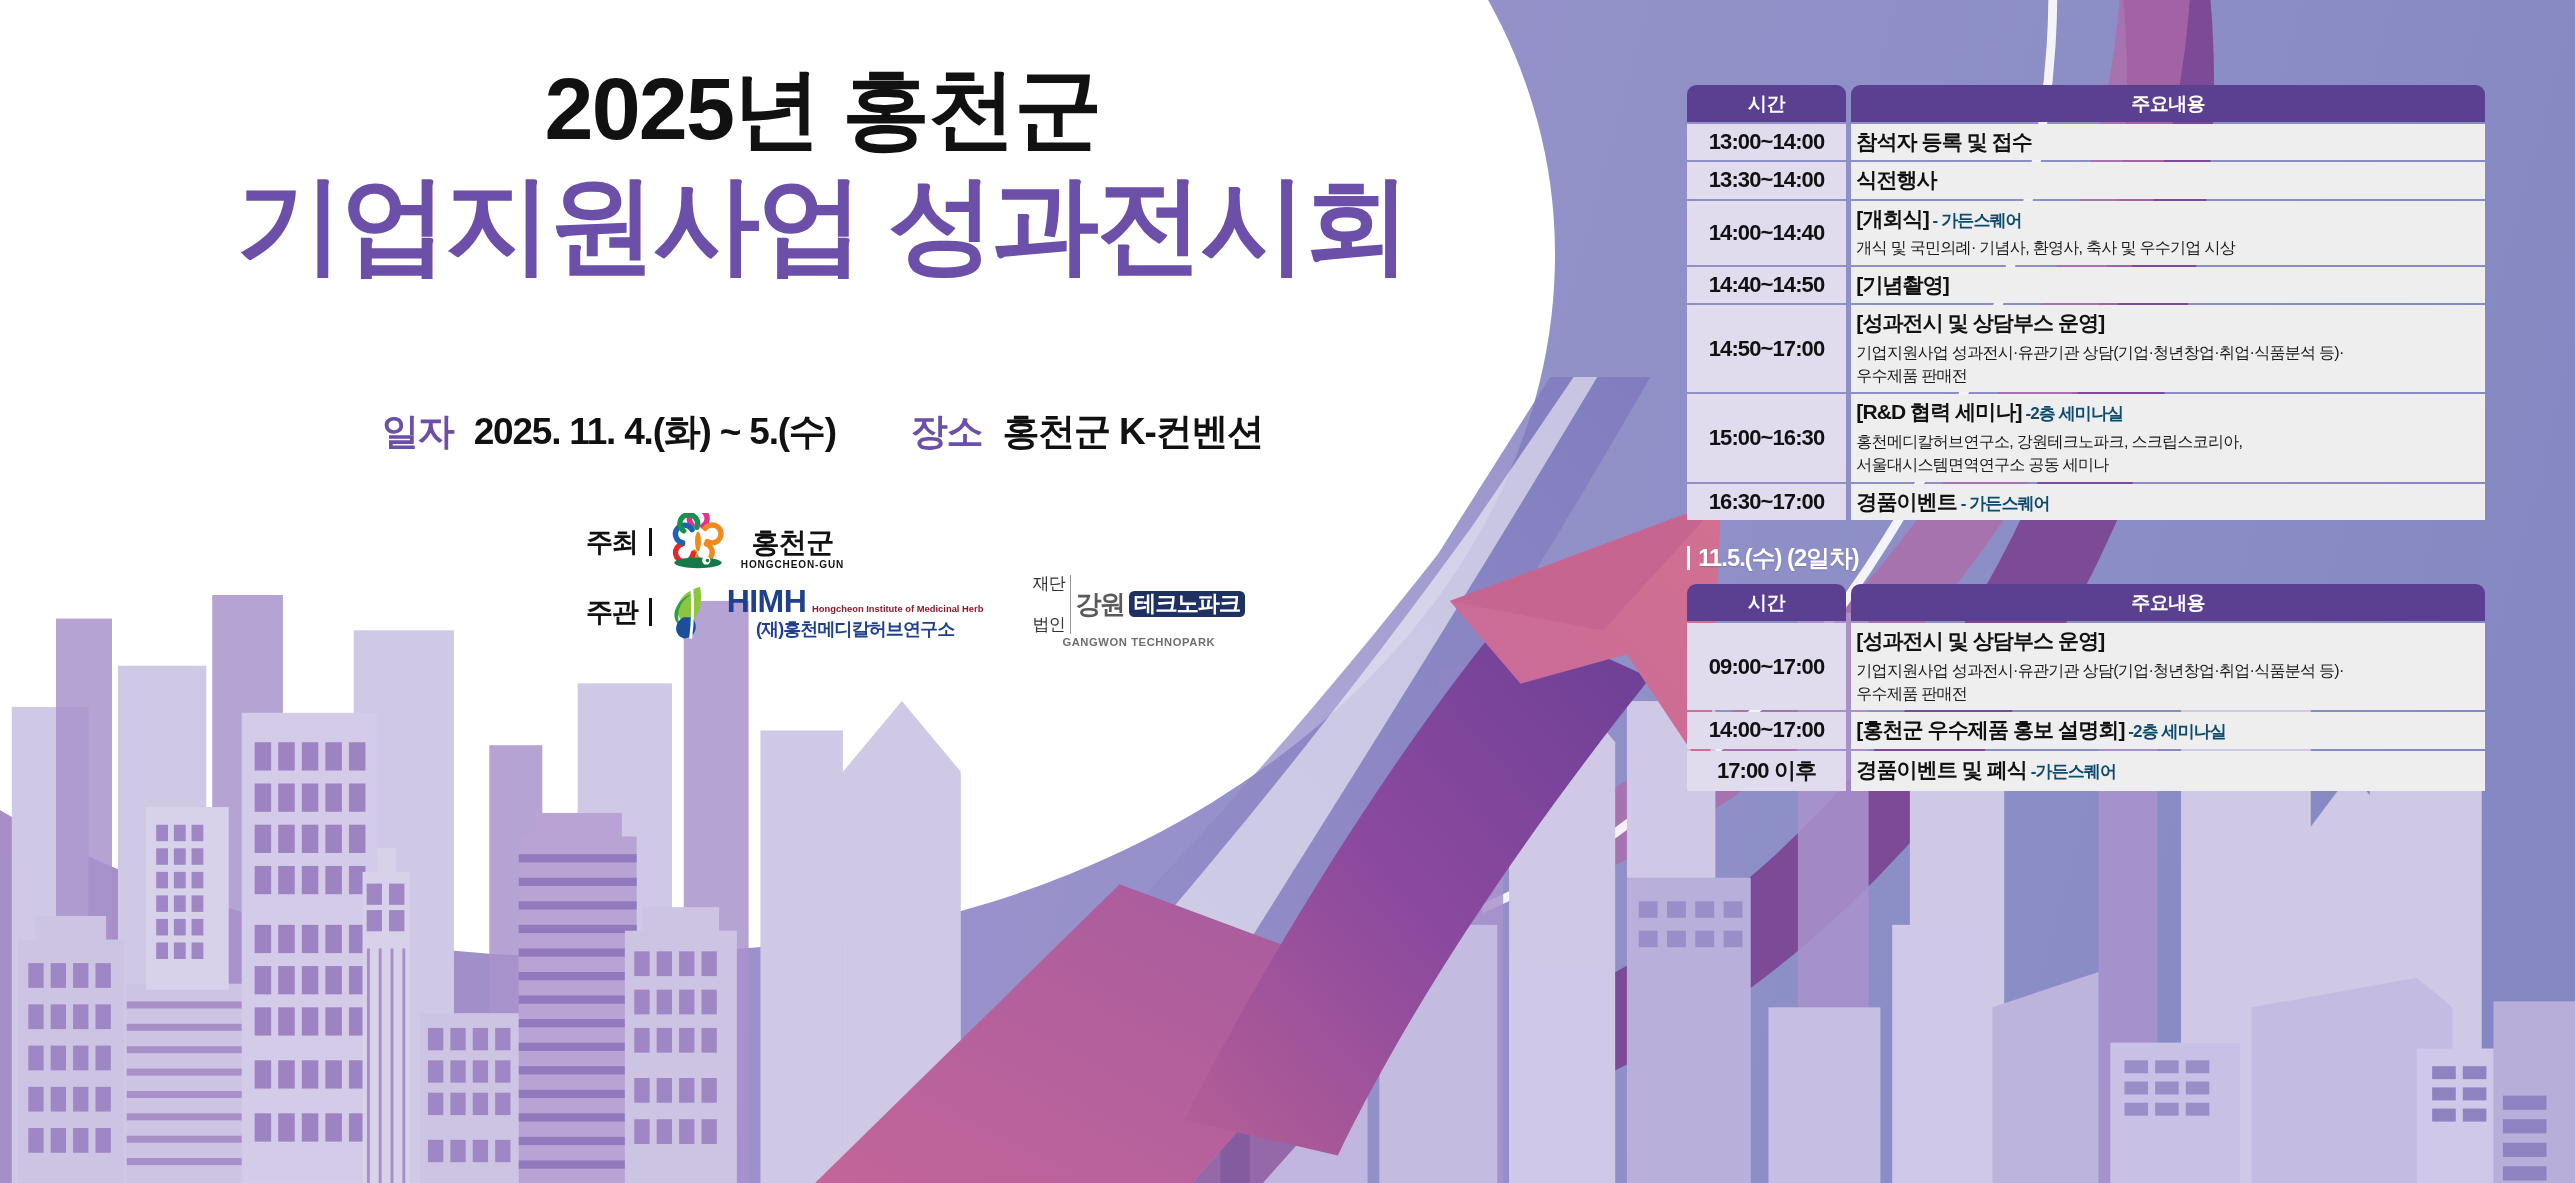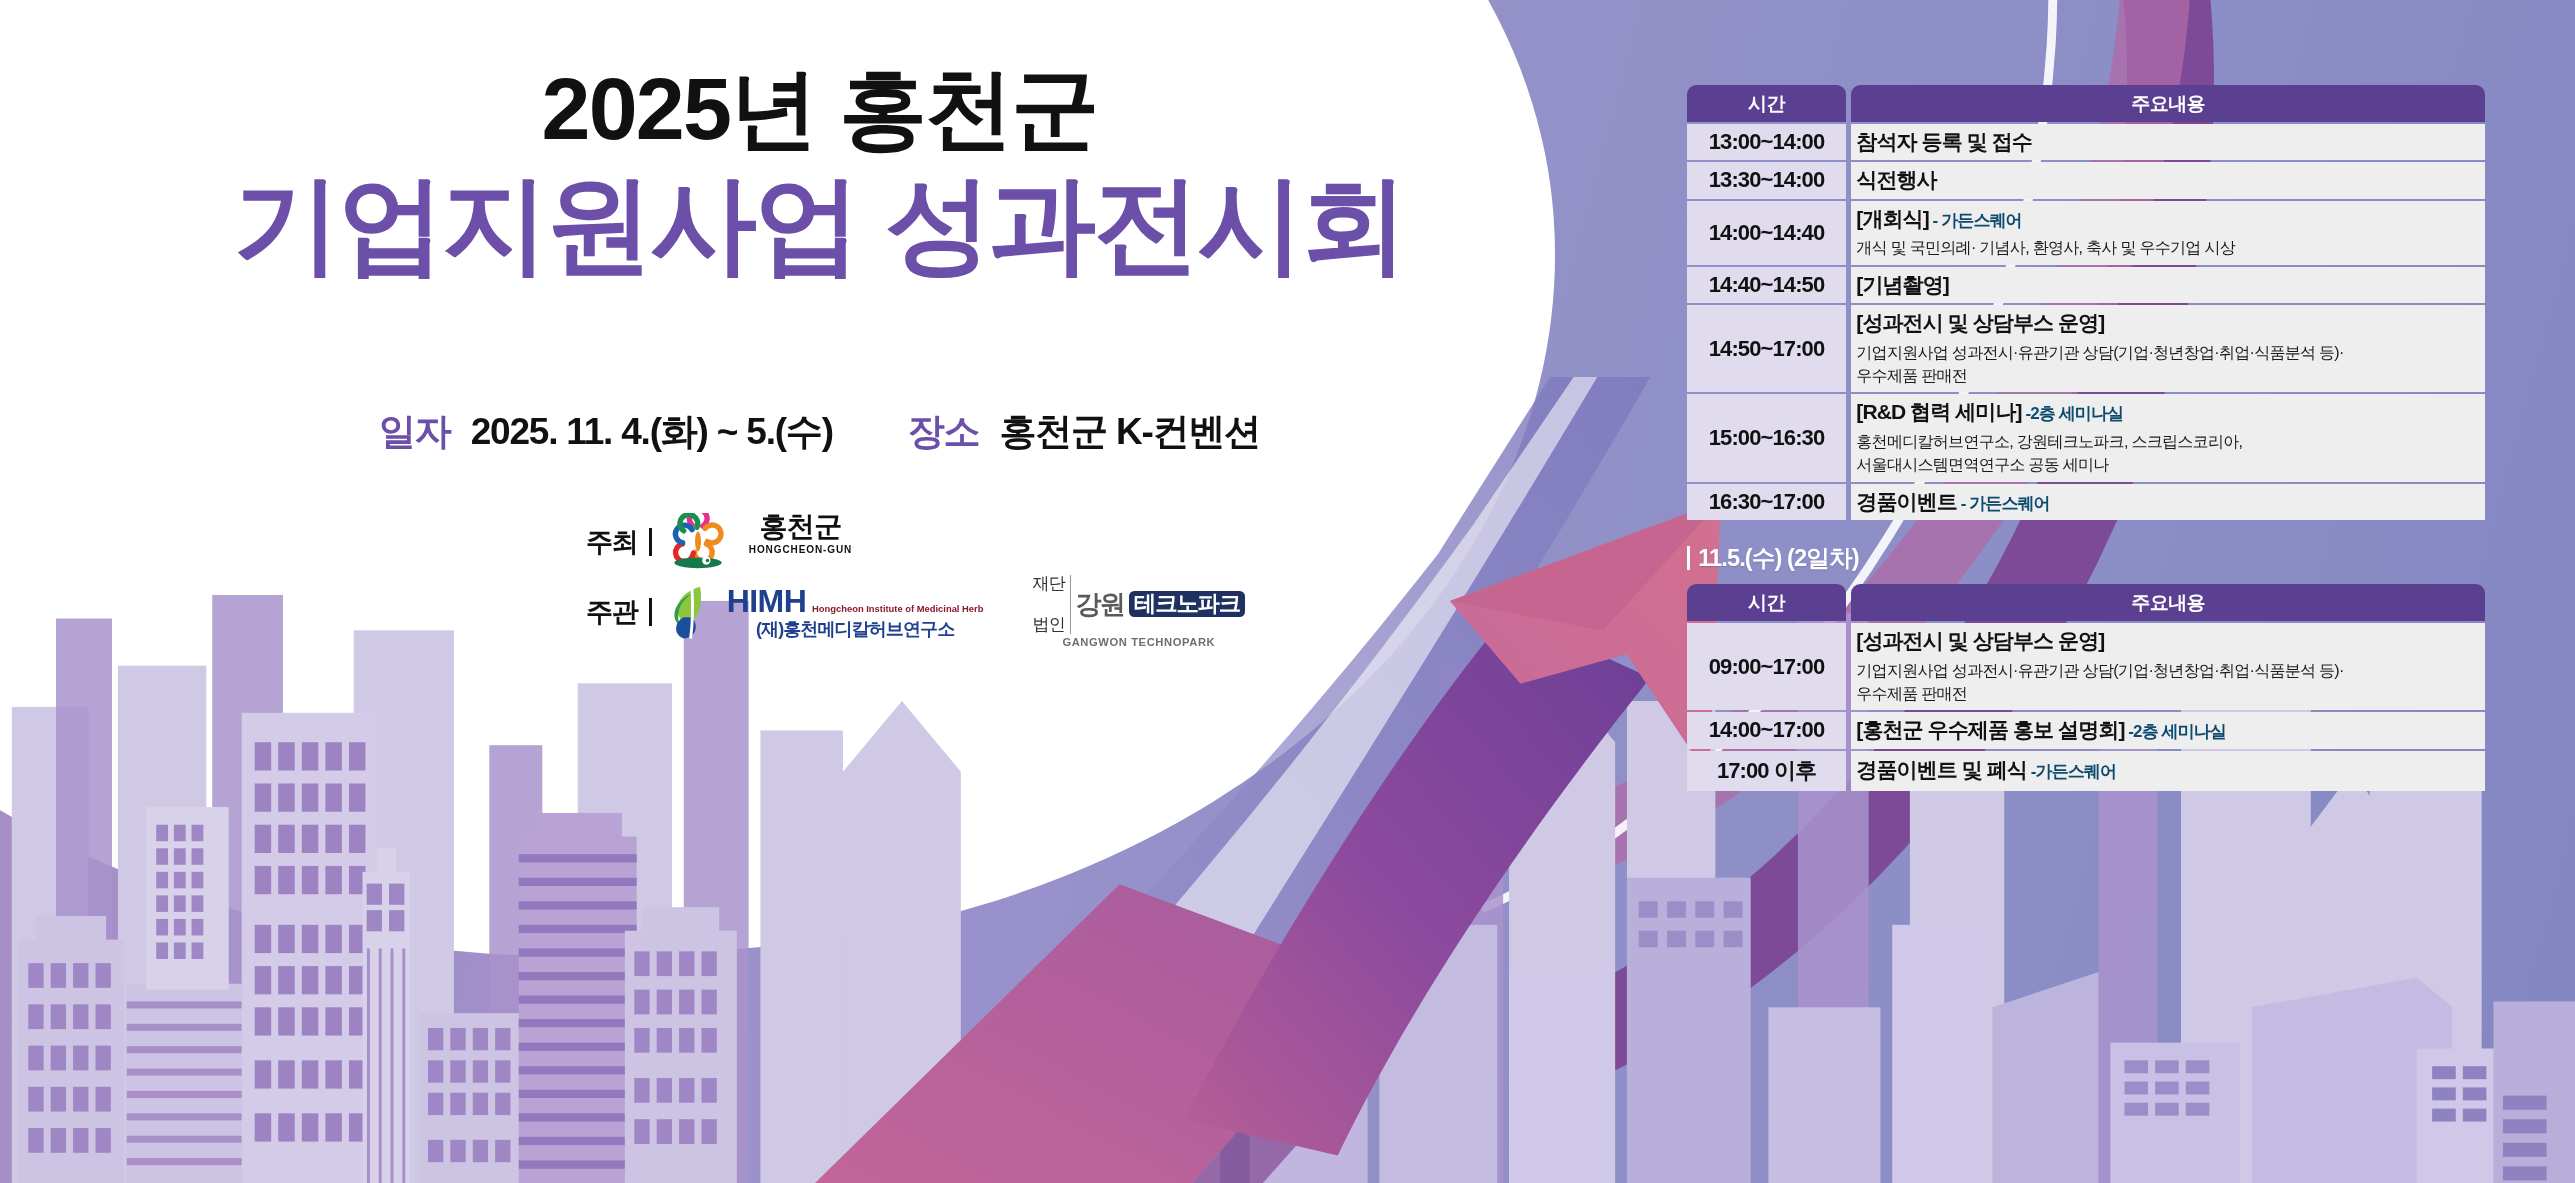--- a/index.html
+++ b/index.html
@@ -108,20 +108,21 @@
 
   .skyline{position:absolute;left:0;bottom:0;width:2576px;height:589px;}
   .art-arrow{position:absolute;left:813px;top:377px;width:967px;height:808px;}
 
   
   .left-content{
     position:absolute;
     left:0; top:0;
     width:1639px; height:696px;
     text-align:center;
+    padding-left:6px;
   }
   .title-1{
     position:absolute; left:0; right:0; top:65px;
     font-size:88px; font-weight:700; color:#111111;
     letter-spacing:-1.8px; line-height:1;
   }
   .title-2{
     position:absolute; left:0; right:0; top:171px;
     font-size:107px; font-weight:700; color:#6b4fa8;
     letter-spacing:-2.9px; line-height:1;
@@ -147,21 +148,21 @@
   }
   .org-label{
     font-size:27px; font-weight:700; color:#111111; letter-spacing:-1.2px;
     display:flex; align-items:center; gap:11.8px; white-space:nowrap;
   }
   .org-label .bar{
     display:inline-block; width:2.4px; height:28px; background:#111;
   }
 
   
-  .logo-hongcheon{display:flex;align-items:flex-start;gap:19px;}
+  .logo-hongcheon{display:flex;align-items:flex-end;gap:11px;}
   .logo-hc-text{display:flex;flex-direction:column;align-items:center;line-height:1;}
   .logo-hc-kr{font-size:28px;font-weight:700;color:#111;letter-spacing:-0.6px;}
   .logo-hc-en{font-size:10px;font-weight:700;color:#111;letter-spacing:0.9px;margin-top:3.5px;}
 
   
   .logo-himh{display:flex;align-items:center;gap:7px;}
   .logo-himh-text{display:flex;flex-direction:column;line-height:1;}
   .himh-top{display:flex;align-items:flex-end;gap:5.9px;}
   .himh-abbr{font-size:32px;font-weight:700;color:#1f3f8f;letter-spacing:-0.6px;}
   .himh-en{font-size:9.4px;font-weight:600;color:#8b1a2b;margin-bottom:3.5px;white-space:nowrap;}

